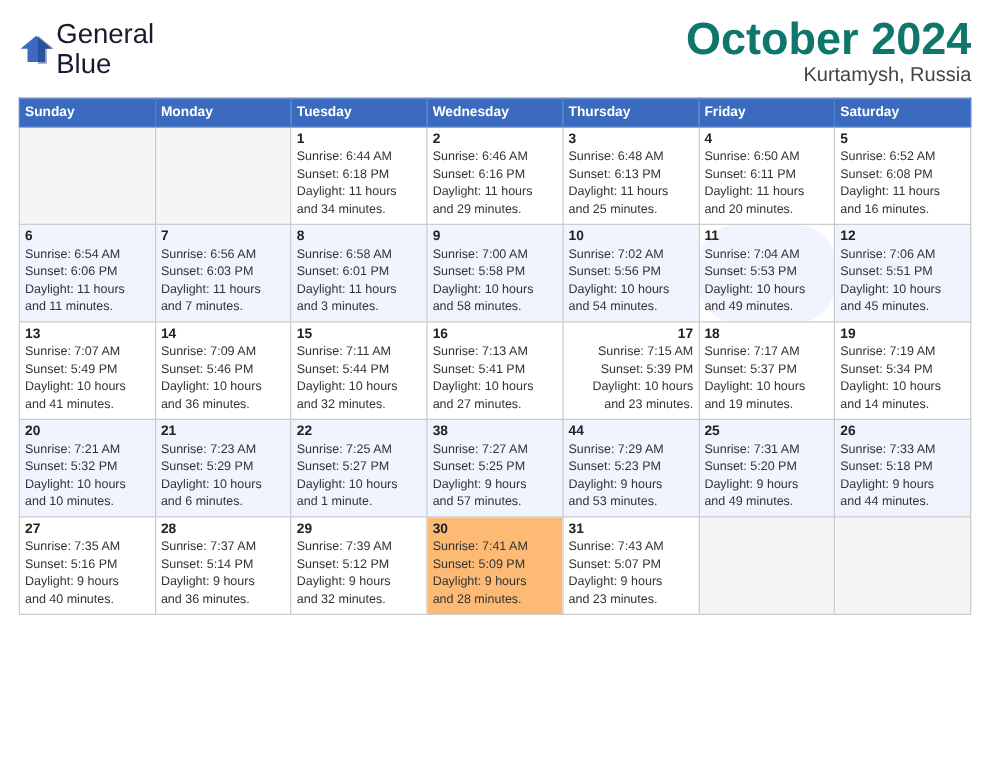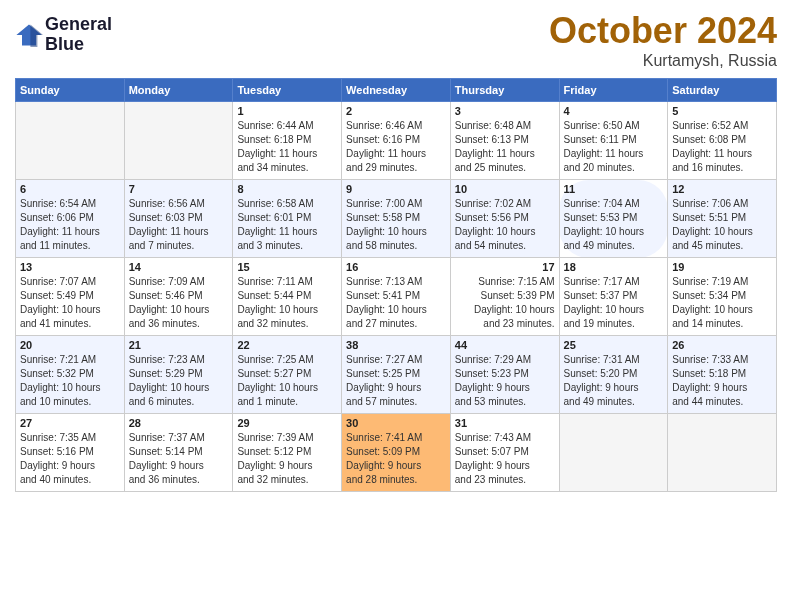--- a/index.html
+++ b/index.html
@@ -19,37 +19,37 @@
       align-items: flex-start;
       justify-content: space-between;
       margin-bottom: 8px;
     }
     .logo {
       display: flex;
       align-items: center;
       margin-top: 5px;
     }
     .logo-text {
-      font-size: 18px;
-      font-weight: bold;
+      font-size: 22px;
+      font-weight: normal;
       color: #1a1a2e;
       line-height: 1.1;
     }
     .logo-icon {
       width: 28px;
       height: 28px;
       margin-right: 2px;
     }
     .title-block {
       text-align: right;
     }
     .month-title {
       font-size: 36px;
       font-weight: bold;
-      color: #a16207;
+      color: #0f766e;
     }
     .location {
       font-size: 16px;
       color: #444;
     }
     table {
       width: 100%;
       border-collapse: collapse;
       table-layout: fixed;
     }

